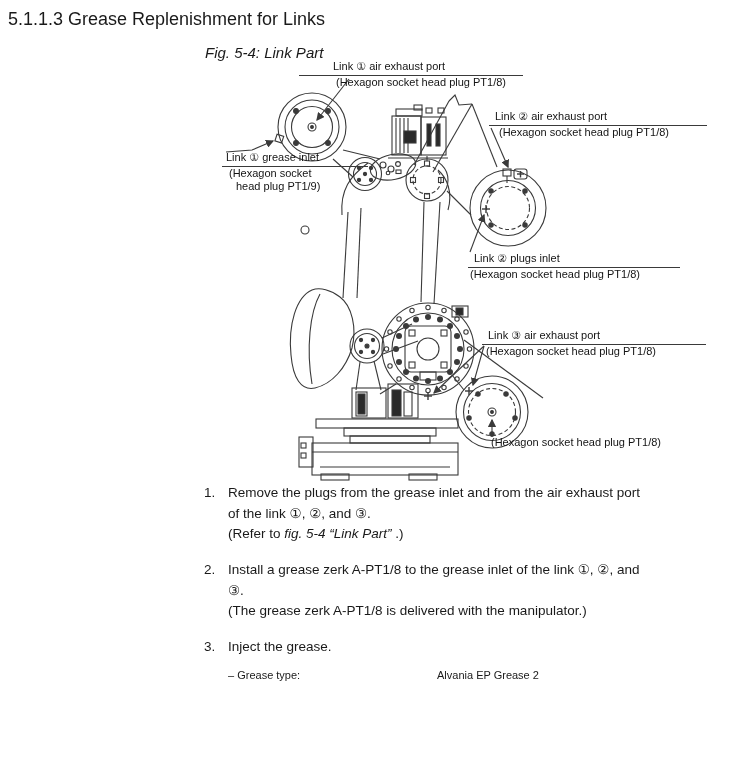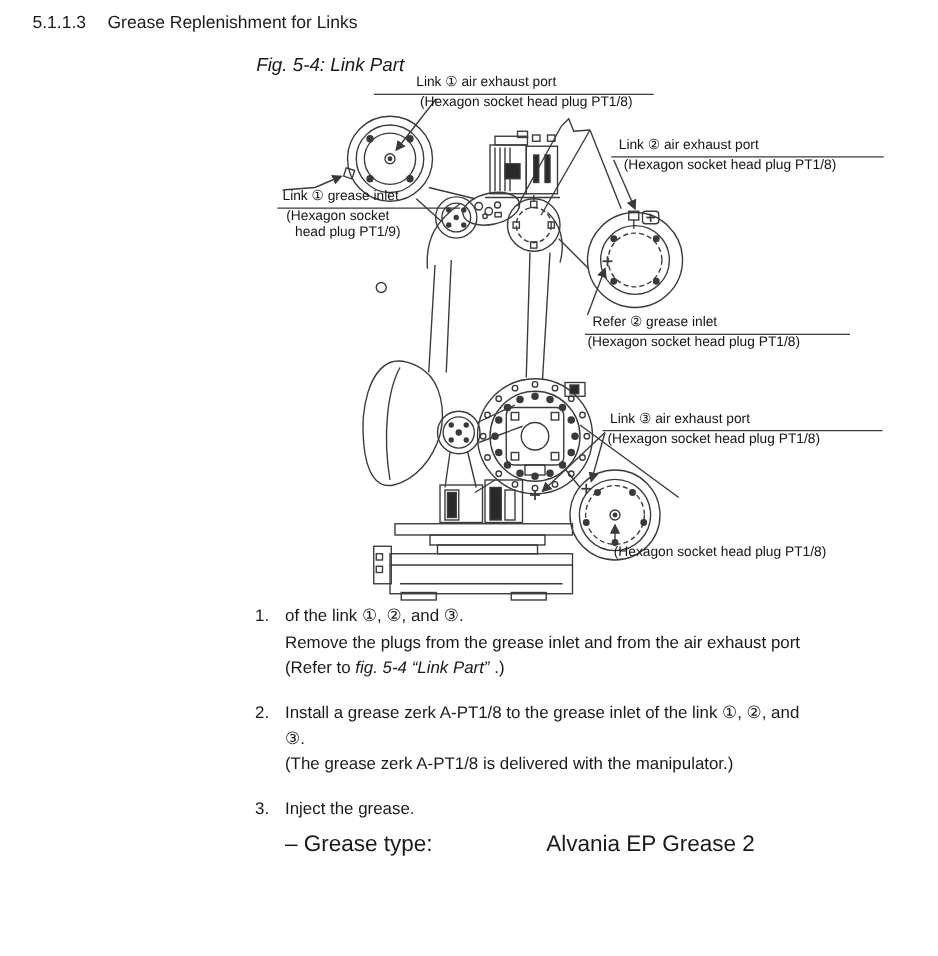--- a/index.html
+++ b/index.html
@@ -1,35 +1,35 @@
 <!DOCTYPE html>
 <html><head>
 <meta charset="utf-8">
 <style>
   html,body{margin:0;padding:0;}
   body{
     width:750px;height:765px;background:#ffffff;position:relative;
     font-family:"Liberation Sans", sans-serif;color:#1a1a1a;overflow:hidden;
   }
   
-  #header{position:absolute;left:26px;top:9px;font-size:14px;display:flex;}
+  #header{position:absolute;left:8px;top:9px;font-size:18px;display:flex;}
   #header .sec{width:60px;}
   
   #fig-caption{position:absolute;left:205px;top:44px;font-size:15px;font-style:italic;}
   
   #diagram{position:absolute;left:0;top:0;}
   
   .callout{position:absolute;font-size:11px;line-height:13.5px;color:#141414;}
   .callout .u{border-bottom:1.1px solid #3a3a3a;padding-bottom:1px;}
   
   .step{position:absolute;left:204px;display:flex;font-size:13.5px;line-height:20.5px;}
   .step-num{width:24px;flex:0 0 24px;}
   .step-body{width:486px;}
   .it{font-style:italic;}
-  .subitem{position:absolute;left:228px;display:flex;font-size:18px;line-height:19px;}
+  .subitem{position:absolute;left:228px;display:flex;font-size:11px;line-height:19px;}
   .sub-label{width:209px;flex:0 0 209px;}
 </style>
 </head>
 <body>
 
 <div id="header">
   <span class="sec">5.1.1.3</span>
   <span>Grease Replenishment for Links</span>
 </div>
 
@@ -271,38 +271,38 @@
   <div style="padding-left:10px">(Hexagon socket head plug PT1/8)</div>
 </div>
 
 <div class="callout" style="left:222px;top:151px;width:146px">
   <div class="u" style="padding-left:4px">Link ① grease inlet</div>
   <div style="padding-left:7px">(Hexagon socket</div>
   <div style="padding-left:14px">head plug PT1/9)</div>
 </div>
 
 <div class="callout" style="left:468px;top:252px;width:212px">
-  <div class="u" style="padding-left:6px">Refer ② grease inlet</div>
+  <div class="u" style="padding-left:6px">Link ② plugs inlet</div>
   <div style="padding-left:2px">(Hexagon socket head plug PT1/8)</div>
 </div>
 
 <div class="callout" style="left:482px;top:329px;width:224px">
   <div class="u" style="padding-left:6px">Link ③ air exhaust port</div>
   <div style="padding-left:4px">(Hexagon socket head plug PT1/8)</div>
 </div>
 
 <div class="callout" style="left:489px;top:436px;width:212px">
   <div style="padding-left:2px">(Hexagon socket head plug PT1/8)</div>
 </div>
 
 <div class="step" style="top:483px">
   <div class="step-num">1.</div>
   <div class="step-body">
+    <div>Remove the plugs from the grease inlet and from the air exhaust port</div>
     <div>of the link ①, ②, and ③.</div>
-    <div>Remove the plugs from the grease inlet and from the air exhaust port</div>
     <div><span>(Refer to </span><span class="it">fig. 5-4</span><span>&nbsp;</span><span class="it">“Link Part”</span><span> .)</span></div>
   </div>
 </div>
 
 <div class="step" style="top:560px">
   <div class="step-num">2.</div>
   <div class="step-body">
     <div>Install a grease zerk A-PT1/8 to the grease inlet of the link ①, ②, and</div>
     <div>③.</div>
     <div>(The grease zerk A-PT1/8 is delivered with the manipulator.)</div>

